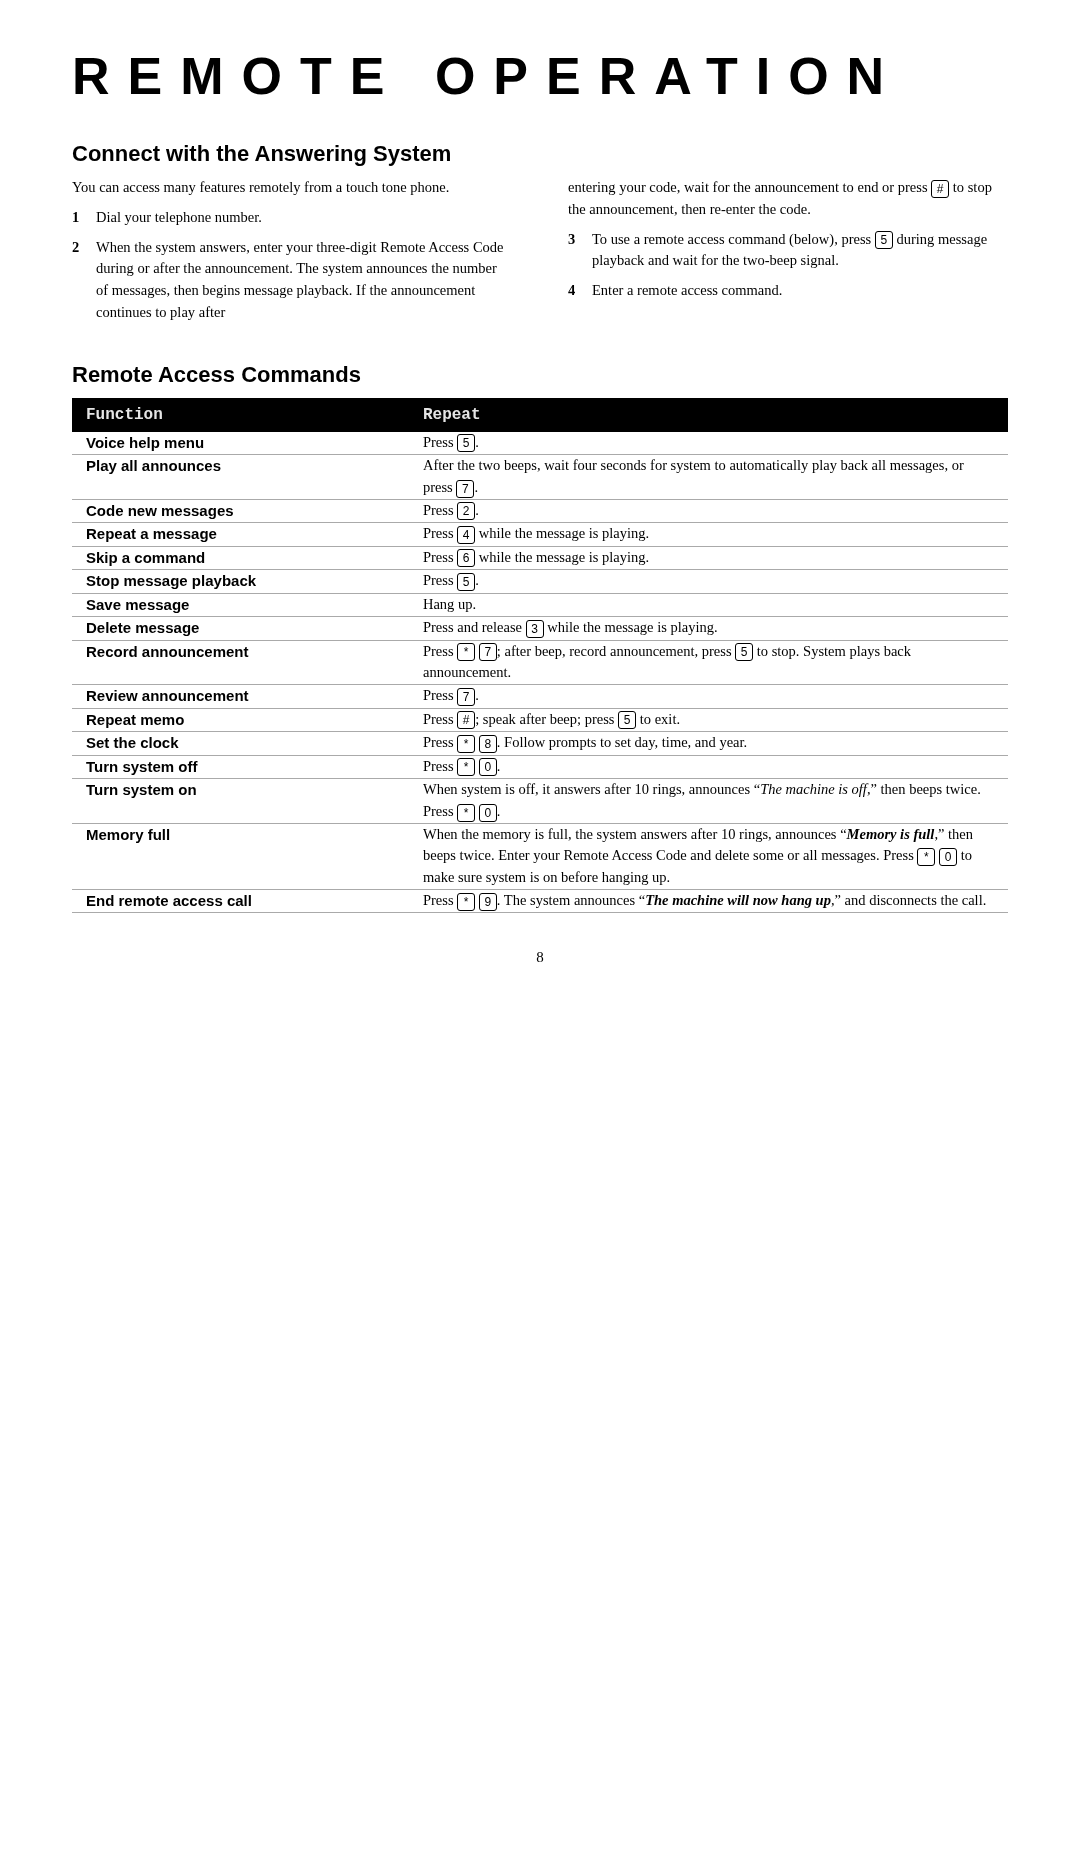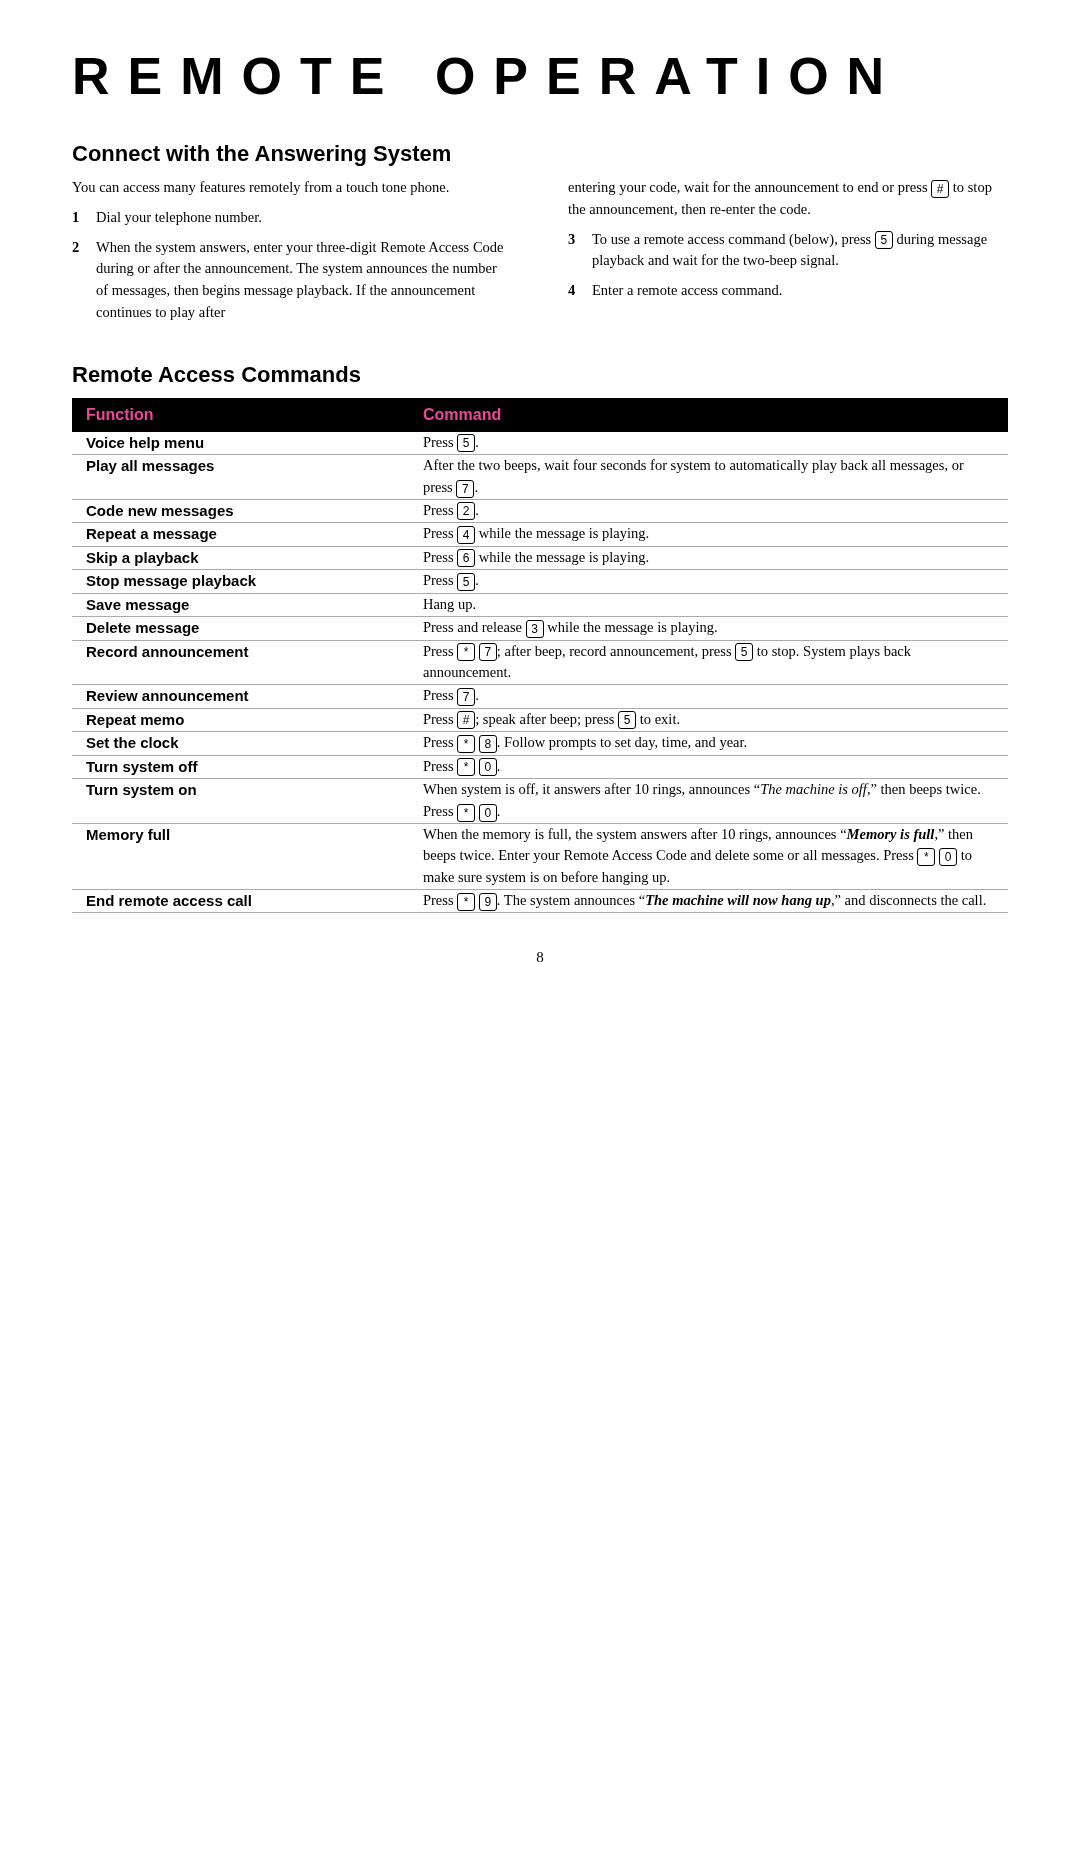--- a/index.html
+++ b/index.html
@@ -72,22 +72,22 @@
     
     .commands-section {
       margin-top: 10px;
     }
     .commands-table {
       width: 100%;
       border-collapse: collapse;
     }
     .commands-table thead tr th {
       background: #000;
-      color: #ec4899;
-      font-family: Liberation Sans, sans-serif;
+      color: #e5e5e5;
+      font-family: Liberation Mono, monospace;
       font-size: 16px;
       font-weight: bold;
       padding: 8px 14px;
       text-align: left;
     }
     .commands-table thead tr th:first-child {
       width: 36%;
     }
     .commands-table tbody tr td {
       padding: 0 14px;
@@ -145,42 +145,42 @@
     </div>
   </div>
 </section>
 
 <section class="commands-section">
   <h2 class="section-title">Remote Access Commands</h2>
   <table class="commands-table">
     <thead>
       <tr>
         <th>Function</th>
-        <th>Command</th>
+        <th>Repeat</th>
       </tr>
     </thead>
     <tbody id="commands-tbody">
     <tr>
           <td>Voice help menu</td>
           <td>Press <span class="kbd">5</span>.</td>
         </tr>
         <tr>
-          <td>Play all messages</td>
+          <td>Play all announces</td>
           <td>After the two beeps, wait four seconds for system to automatically play back all messages, or press <span class="kbd">7</span>.</td>
         </tr>
         <tr>
           <td>Code new messages</td>
           <td>Press <span class="kbd">2</span>.</td>
         </tr>
         <tr>
           <td>Repeat a message</td>
           <td>Press <span class="kbd">4</span> while the message is playing.</td>
         </tr>
         <tr>
-          <td>Skip a playback</td>
+          <td>Skip a command</td>
           <td>Press <span class="kbd">6</span> while the message is playing.</td>
         </tr>
         <tr>
           <td>Stop message playback</td>
           <td>Press <span class="kbd">5</span>.</td>
         </tr>
         <tr>
           <td>Save message</td>
           <td>Hang up.</td>
         </tr>

